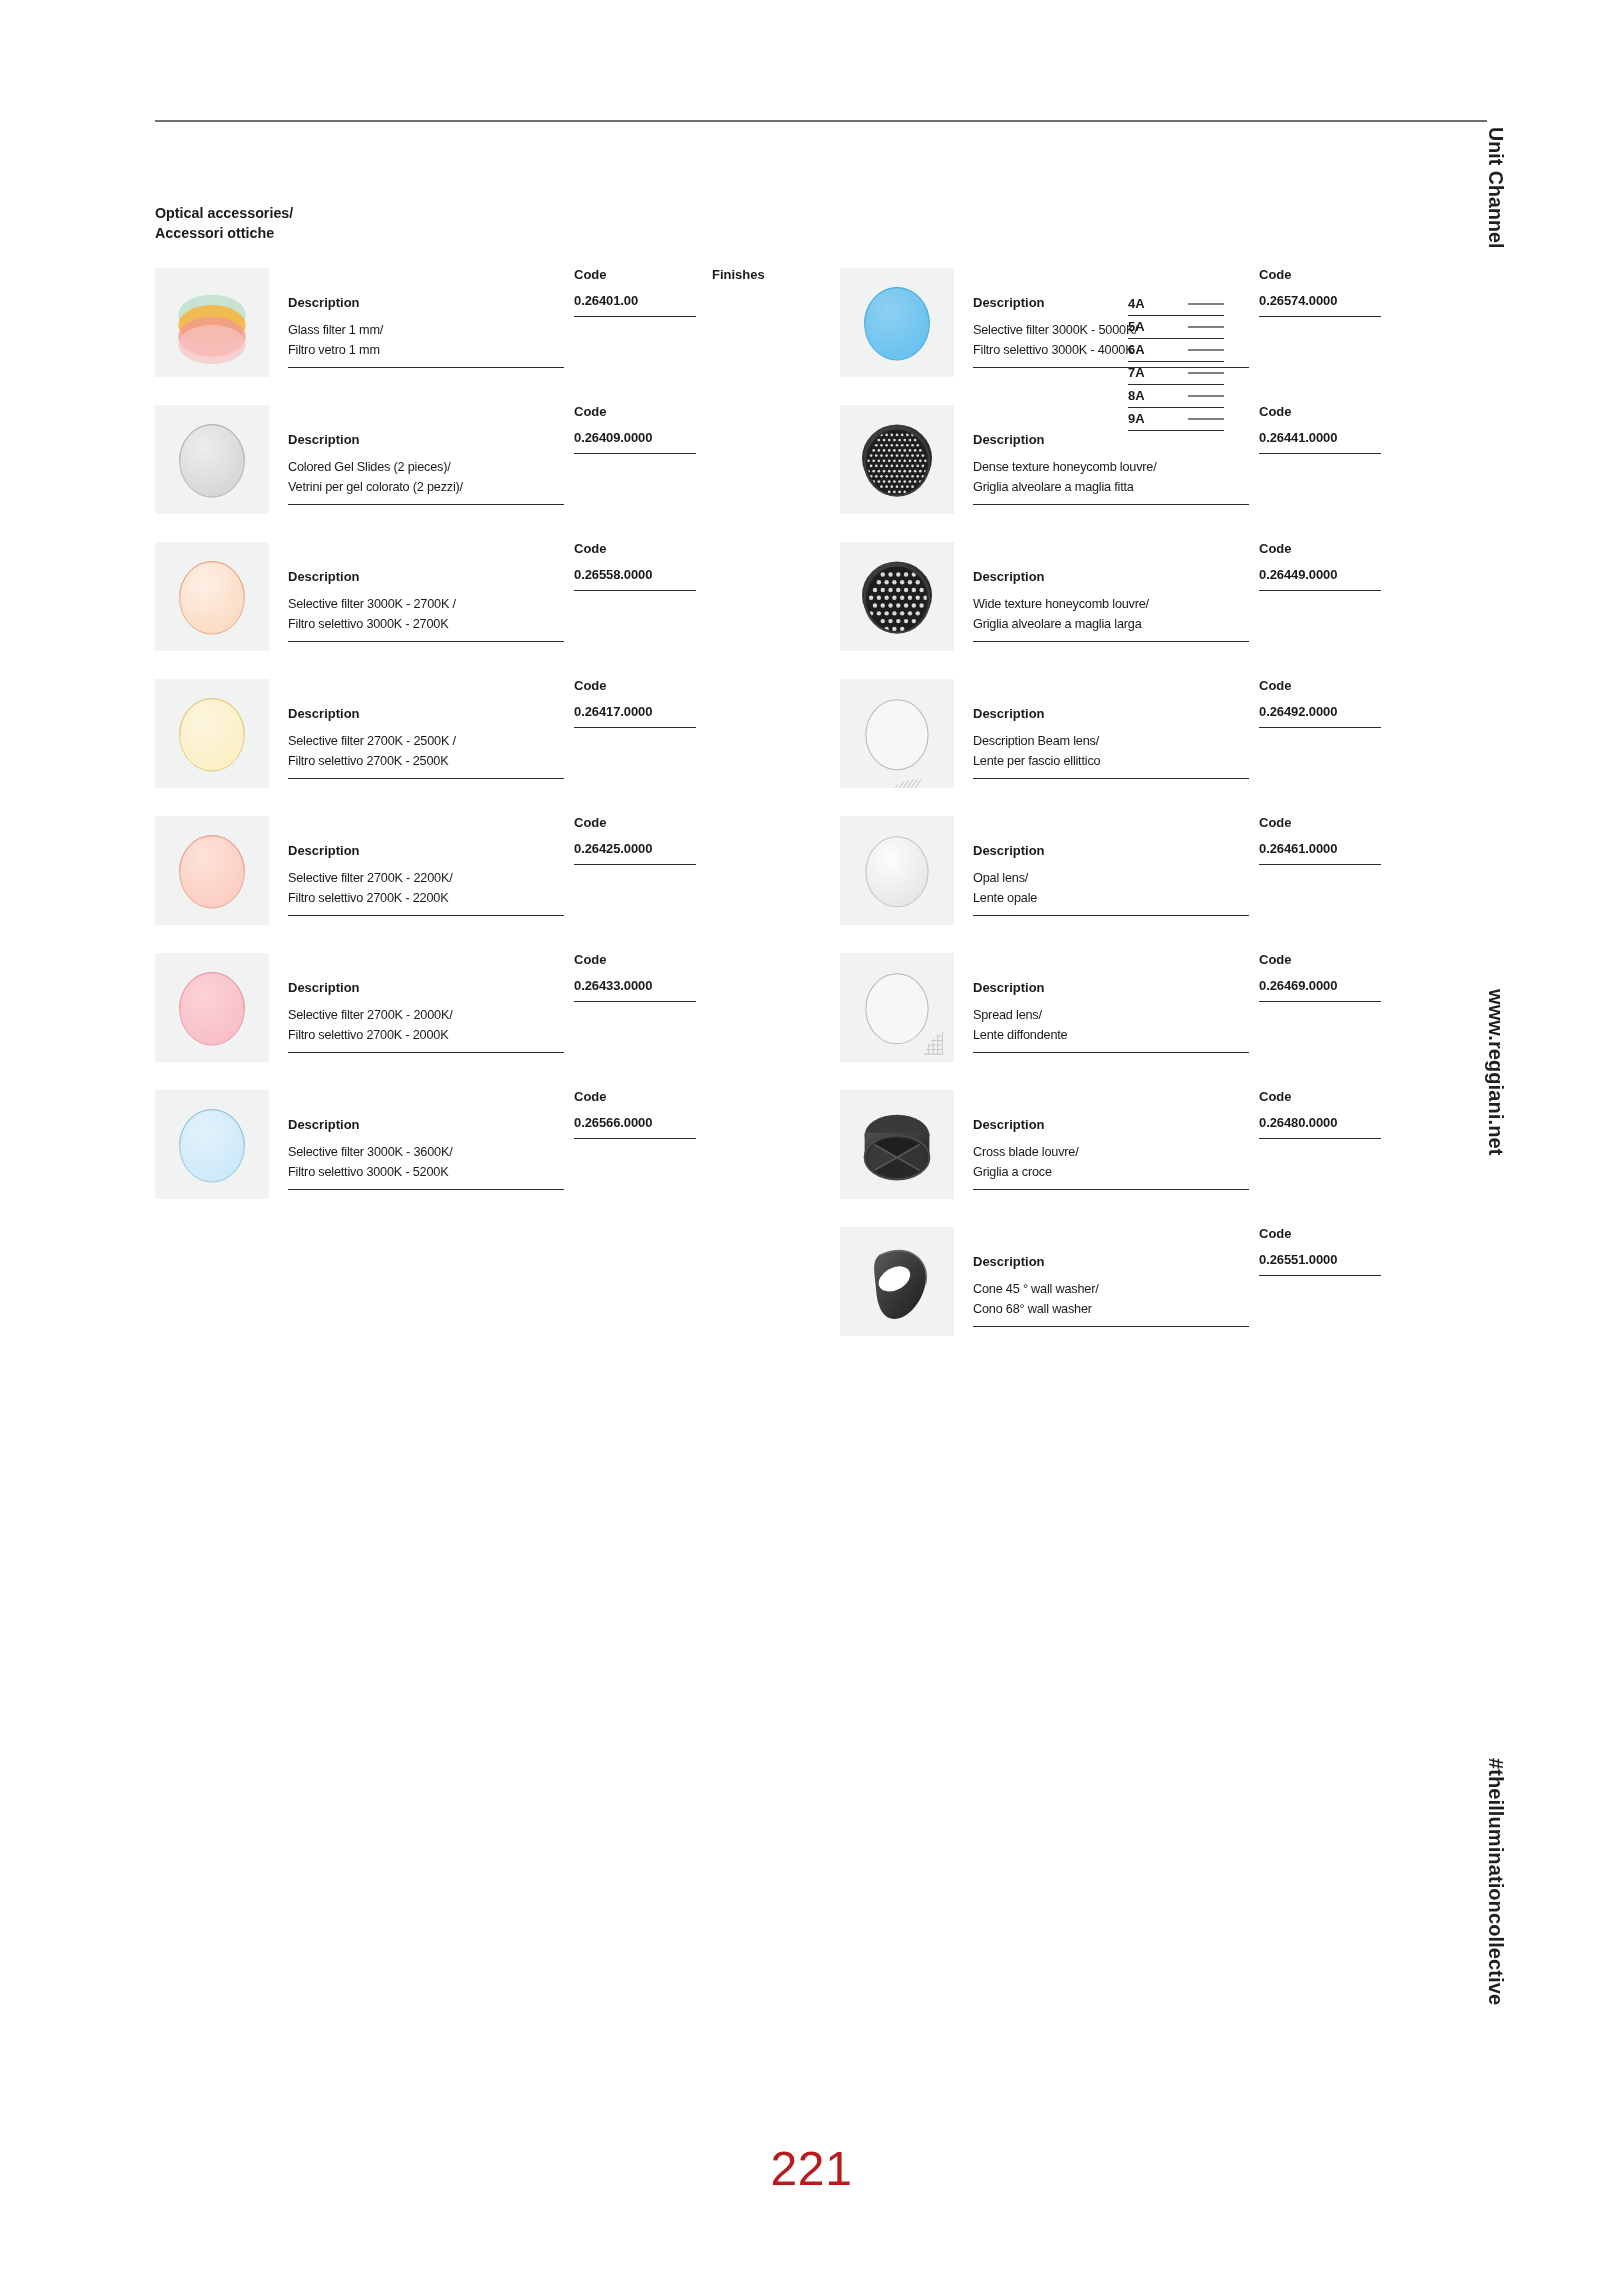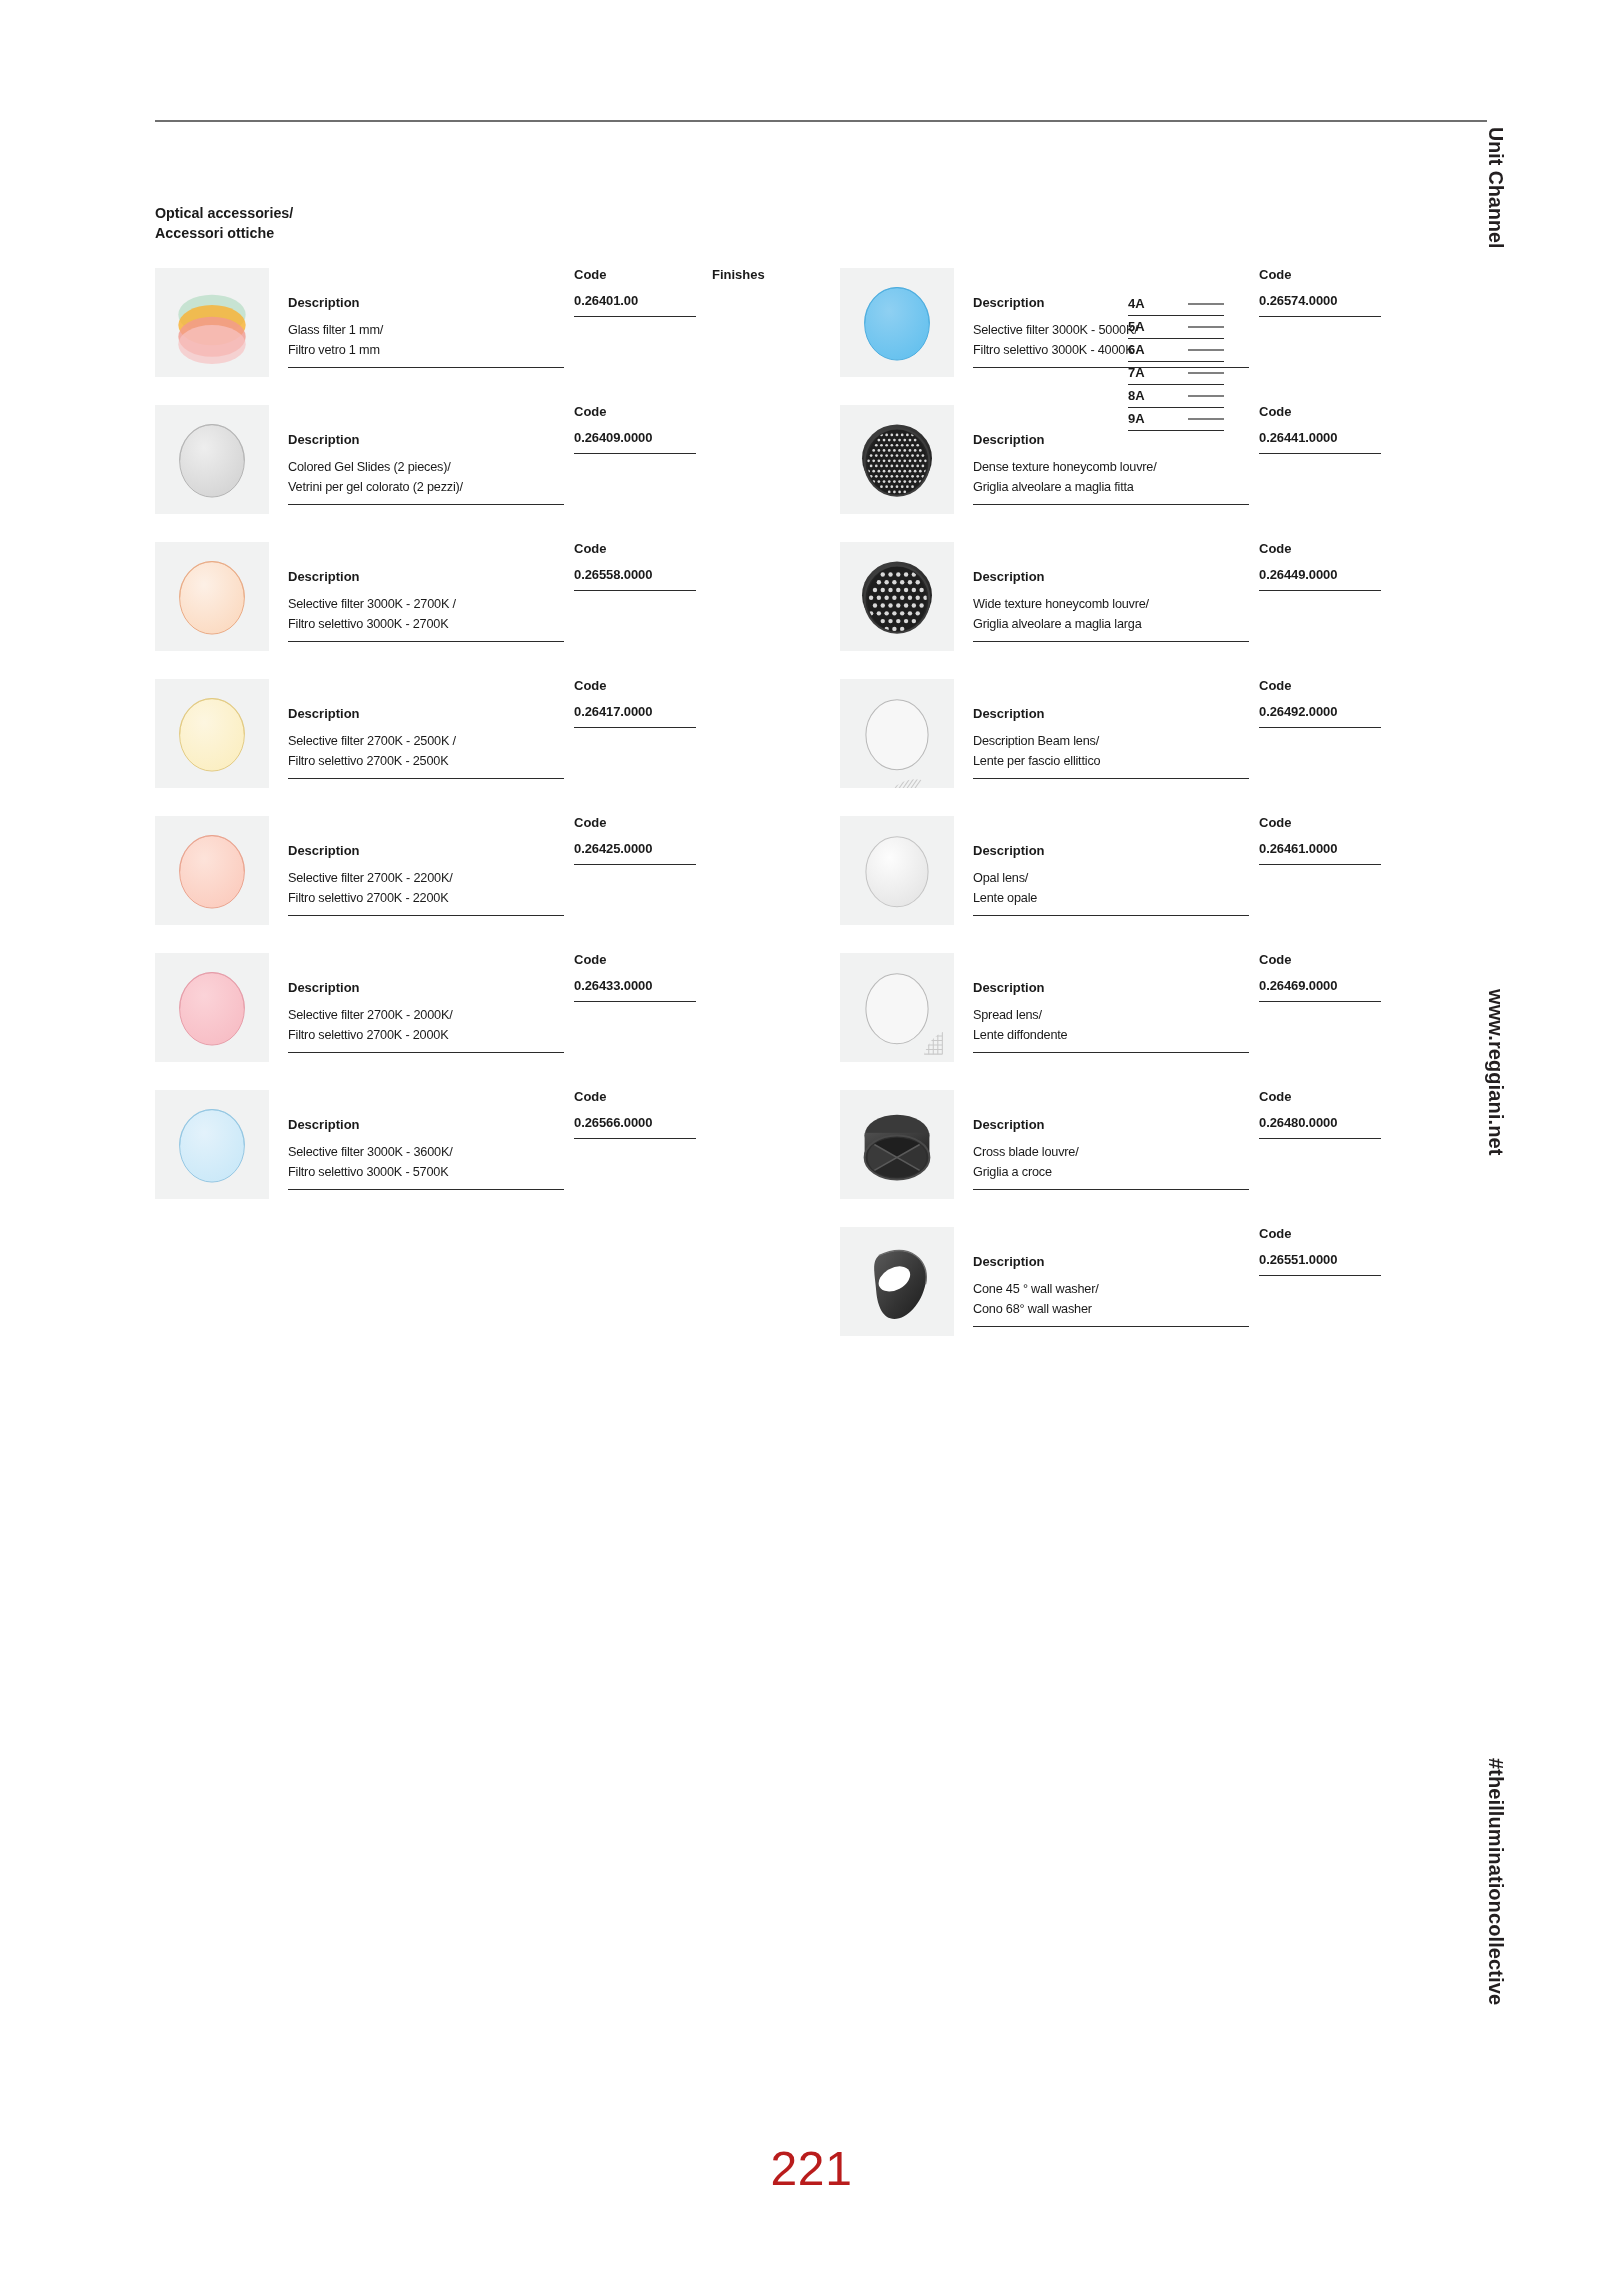--- a/index.html
+++ b/index.html
@@ -321,21 +321,21 @@
               </radialGradient>
             </defs>
             <ellipse cx="88" cy="86" rx="50" ry="56" fill="url(#ga6)" stroke="#8dc2e0" stroke-width="1.4"></ellipse>
             <path d="M38 86 a50 56 0 0 1 100 0" fill="none" stroke="#8dc2e0" stroke-width="2" opacity=".55"></path>
           </svg>
         </div>
         <div class="fields">
           <div class="f-desc">
             <div class="f-label">Description</div>
             <div class="f-text">Selective filter 3000K - 3600K/</div>
-            <div class="f-text">Filtro selettivo 3000K - 5700K</div>
+            <div class="f-text">Filtro selettivo 3000K - 5200K</div>
             <div class="rule-desc"></div>
           </div>
           <div class="f-code">
             <div class="f-label">Code</div>
             <div class="f-code-val">0.26566.0000</div>
           </div>
           <div class="rule-code"></div>
         </div>
       </div>
     </div>

